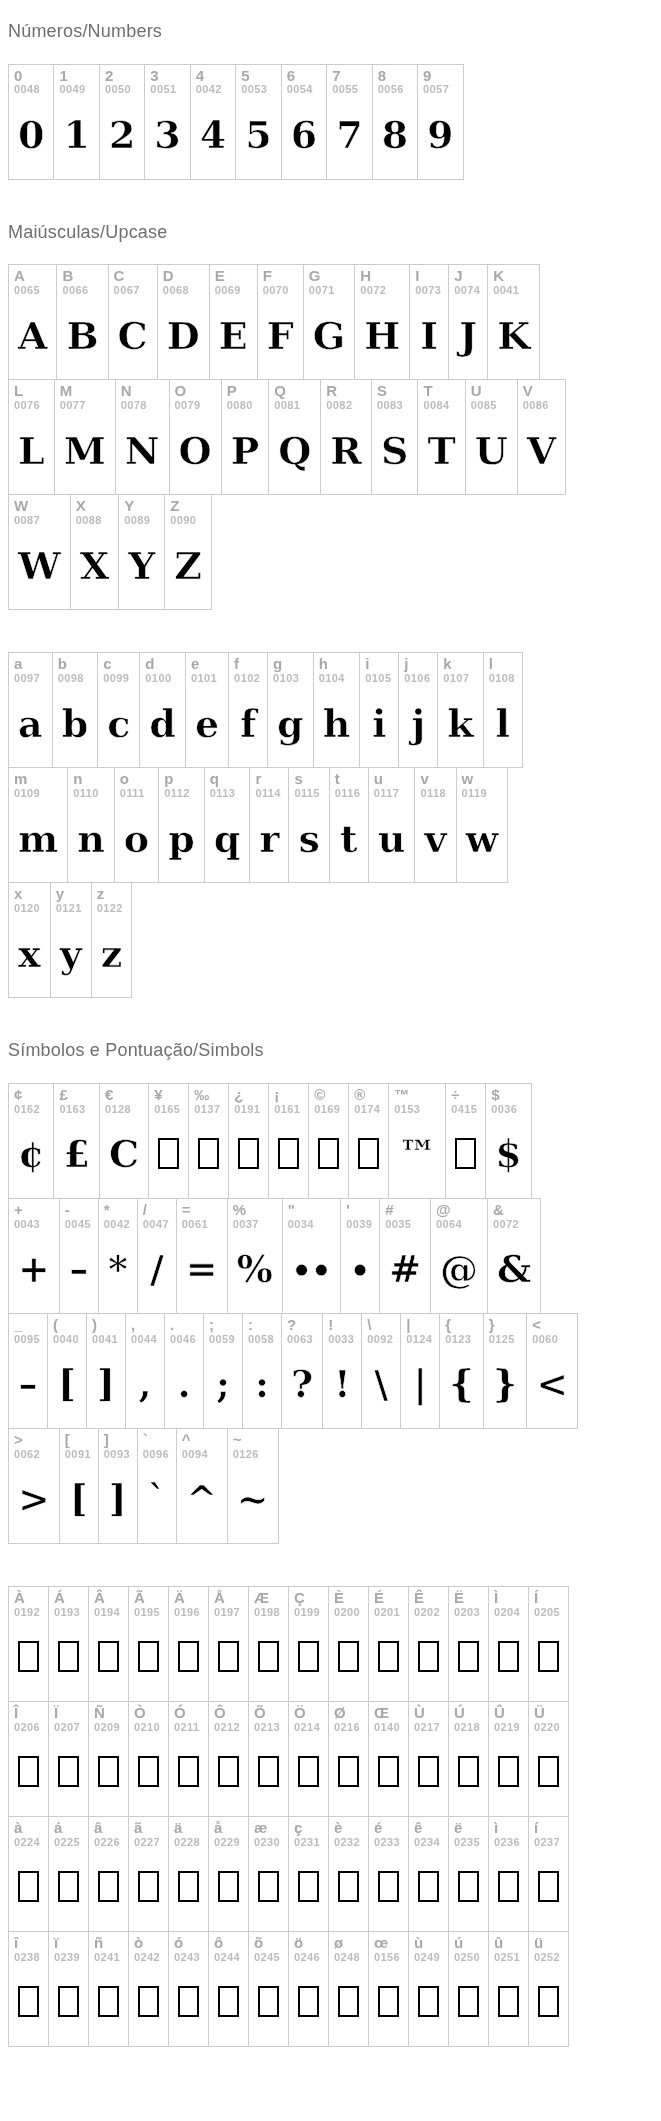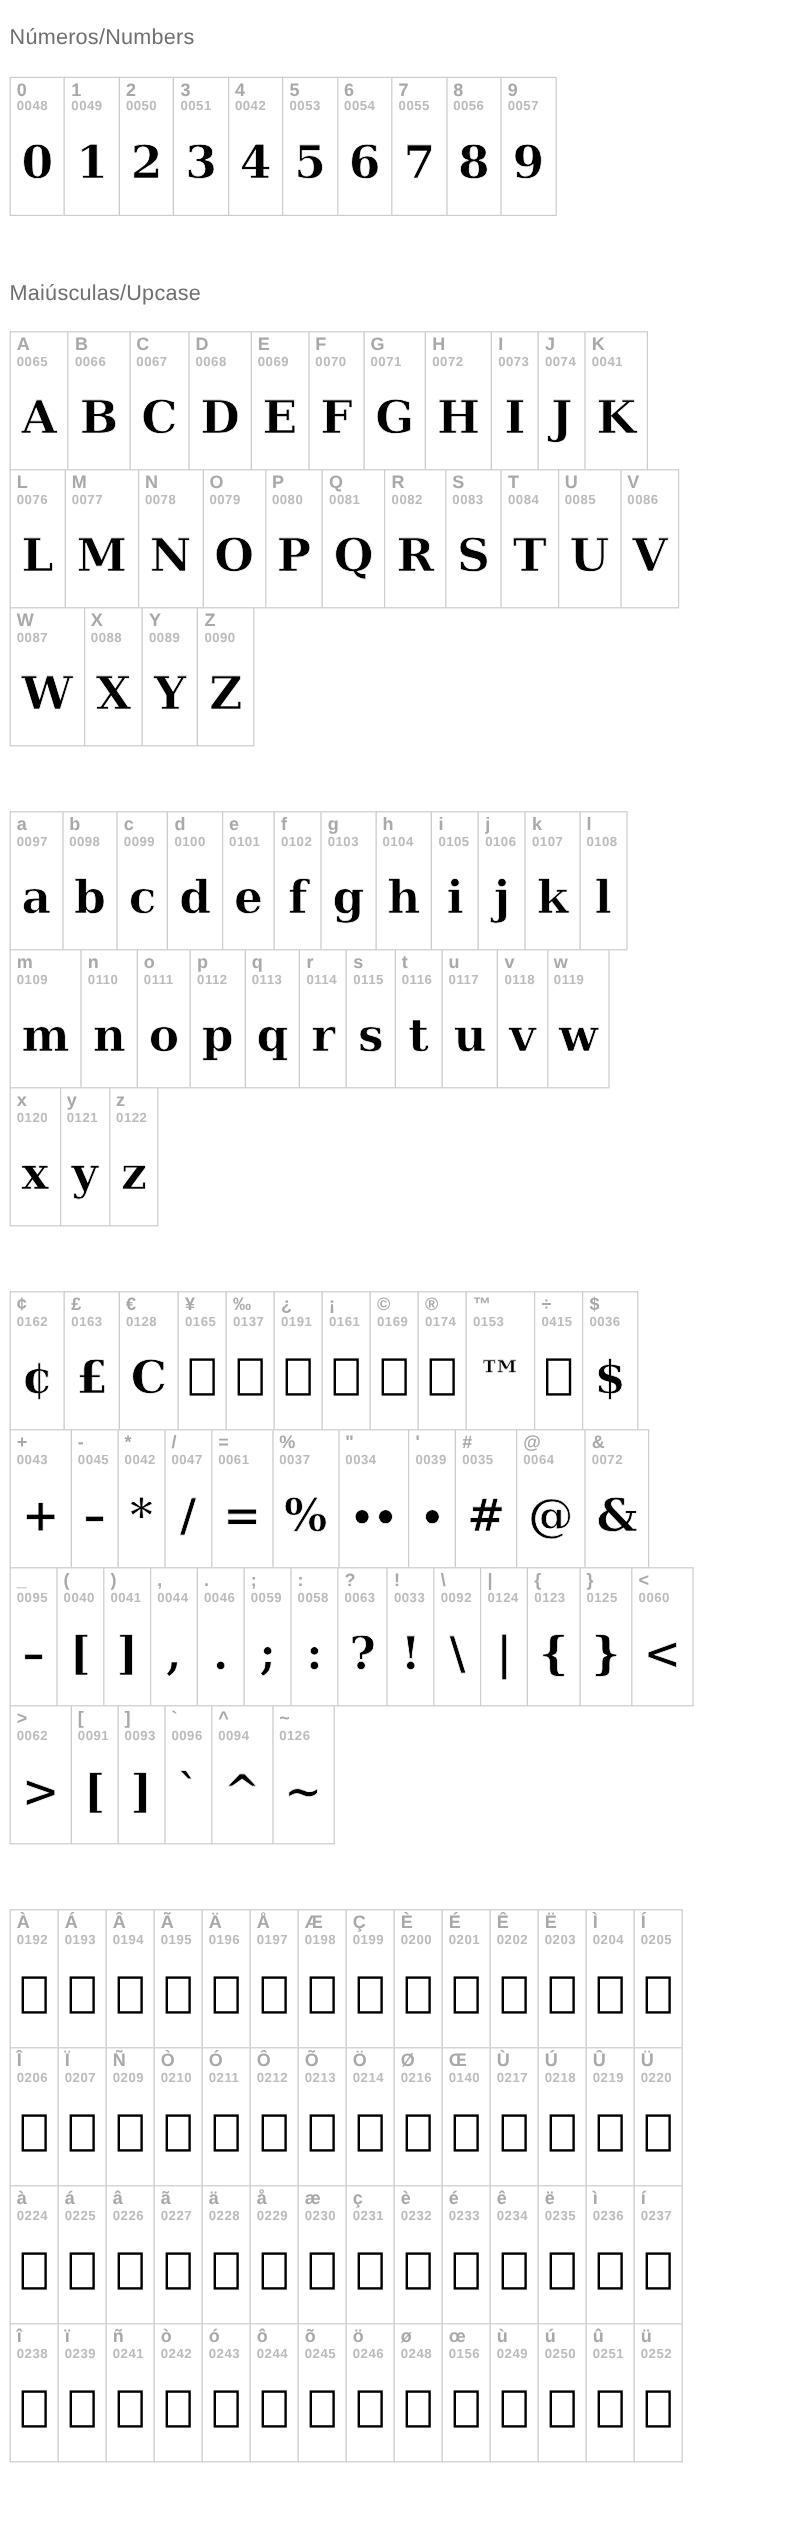--- a/index.html
+++ b/index.html
@@ -1,18 +1,18 @@
 <!DOCTYPE html>
 <html><head>
 <meta charset="utf-8">
 <style>
   html,body{margin:0;padding:0;background:#ffffff;}
   body{width:661px;font-family:"Liberation Sans",sans-serif;}
   .page{padding:6px 8px 30px 8px;box-sizing:border-box;}
-  .char-section{margin-top:54px;}
+  .char-section{margin-top:42px;}
   .char-section:first-child{margin-top:15px;}
   .section-title{
     font-weight:400;color:#6f6f6f;font-size:18px;line-height:1.2;
     margin:0 0 21px 0;letter-spacing:.2px;font-family:"Liberation Sans",sans-serif;
   }
   .glyph-table{display:block;}
   .glyph-row{display:flex;flex-wrap:nowrap;align-items:stretch;}
   .glyph-row + .glyph-row{margin-top:-1px;}
   .cell{
     box-sizing:border-box;border:1px solid #cccccc;background:#fff;
@@ -614,20 +614,21 @@
                 <span class="cell-code">0122</span>
               </div>
               <div class="cell-glyph">
                 <span>z</span>
               </div>
             </div>
           </div>
         </div>
       </section>
       <section class="char-section">
+        <h2 class="section-title">Símbolos e Pontuação/Simbols</h2>
         <div class="glyph-table">
           <div class="glyph-row">
             <div class="cell">
               <div class="cell-head">
                 <span class="cell-char">¢</span>
                 <span class="cell-code">0162</span>
               </div>
               <div class="cell-glyph">
                 <span>¢</span>
               </div>

